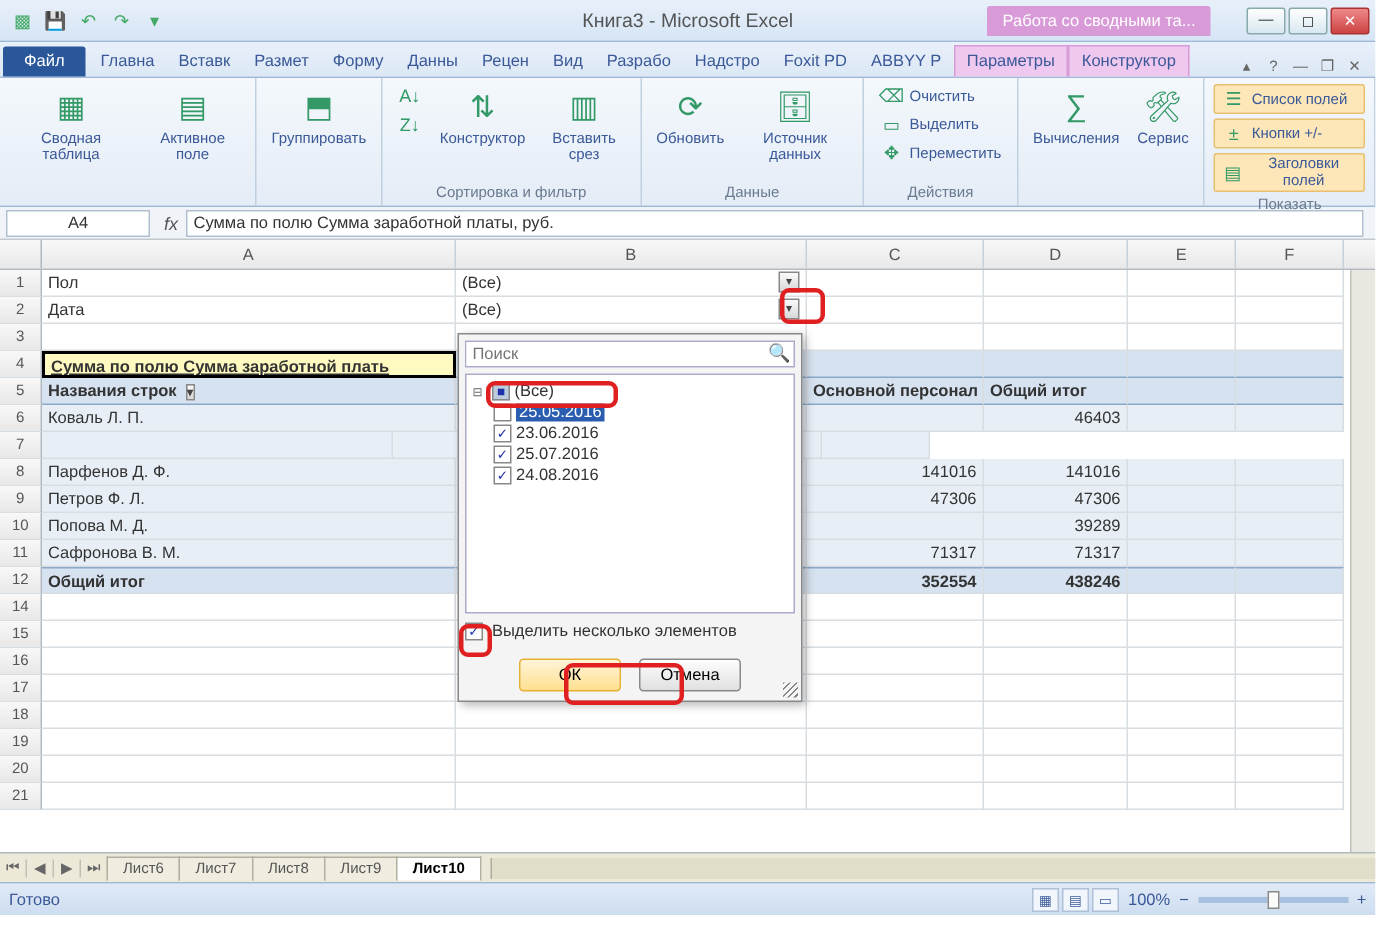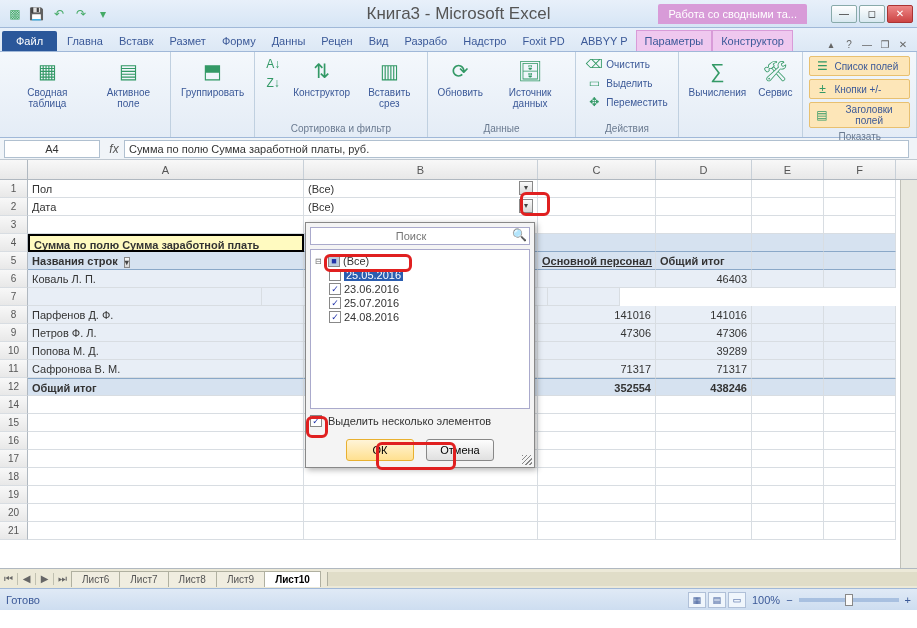--- a/index.html
+++ b/index.html
@@ -2,21 +2,21 @@
 <html><head>
 <meta charset="utf-8">
 <style>
 * { box-sizing: border-box; margin: 0; padding: 0; font-family: "Segoe UI", Tahoma, sans-serif; }
 body { background: #fff; font-size: 11px; color: #333; overflow: hidden; width: 917px; height: 628px; position: relative; }
 
 
 .titlebar { height: 28px; background: linear-gradient(#e8f0fa,#d6e5f5); display: flex; align-items: center; border-bottom: 1px solid #a0b8d8; position: relative; }
 .qat { display: flex; gap: 4px; padding: 0 6px; align-items: center; }
 .qat-icon { width: 18px; height: 18px; display: flex; align-items: center; justify-content: center; font-size: 12px; color: #4a6; }
-.title-center { position: absolute; left: 50%; transform: translateX(-50%); font-size: 17px; color: #555; }
+.title-center { position: absolute; left: 50%; transform: translateX(-50%); font-size: 13px; color: #555; }
 .title-pivot { position: absolute; right: 110px; background: #d89bd8; color: #fff; padding: 4px 10px; font-size: 11px; border-radius: 2px 2px 0 0; }
 .win-controls { position: absolute; right: 0; display: flex; gap: 2px; padding-right: 4px; }
 .win-btn { width: 26px; height: 18px; border: 1px solid #8aa; background: linear-gradient(#fefefe,#d8e8f0); display: flex; align-items: center; justify-content: center; font-size: 10px; border-radius: 2px; }
 .win-btn.close { background: linear-gradient(#e88,#c44); color: #fff; border-color: #a33; }
 
 
 .tabs { height: 24px; background: linear-gradient(#e8f0fa,#dce8f5); display: flex; align-items: flex-end; border-bottom: 1px solid #a0b8d8; padding-left: 2px; }
 .file-tab { background: #2a579a; color: #fff; padding: 4px 14px; font-size: 11px; border-radius: 2px 2px 0 0; margin-right: 2px; }
 .tab { padding: 4px 8px; font-size: 11px; color: #3b5998; cursor: pointer; }
 .tab.pivot { background: #efc8ef; border: 1px solid #d89bd8; border-bottom: none; }
@@ -54,21 +54,21 @@
 .cellA { width: 276px; } .cellB { width: 234px; } .cellC { width: 118px; text-align: right; } .cellD { width: 96px; text-align: right; } .cellE { width: 72px; } .cellF { width: 72px; }
 .row.hdr .cell { background: #d6e2f0; font-weight: bold; border-bottom: 1px solid #8aa8c8; }
 .row.sel .cell { background: #e8eef6; }
 .row.total .cell { background: #d6e2f0; font-weight: bold; border-top: 1px solid #8aa8c8; }
 .filter-dd { float: right; width: 14px; height: 14px; border: 1px solid #888; background: linear-gradient(#fafafa,#d8d8d8); text-align: center; font-size: 8px; line-height: 12px; margin-top: 1px; color: #444; }
 .red-box { border: 3px solid #e02020; border-radius: 6px; position: absolute; pointer-events: none; z-index: 50; }
 
 
 .filter-popup { position: absolute; left: 305px; top: 225px; width: 230px; background: #f4f4f4; border: 1px solid #888; box-shadow: 2px 2px 6px rgba(0,0,0,0.3); z-index: 40; }
 .search-row { display: flex; margin: 4px; border: 1px solid #aac; background: #fff; }
-.search-row input { flex: 1; border: none; padding: 2px 4px; font-size: 11px; outline: none; text-align: center; }
+.search-row input { flex: 1; border: none; padding: 2px 4px; font-size: 11px; outline: none; }
 .search-row .mag { width: 18px; text-align: center; color: #36a; font-size: 12px; }
 .tree { background: #fff; border: 1px solid #aac; margin: 0 4px; height: 160px; padding: 4px; font-size: 11px; overflow: hidden; }
 .tree-item { display: flex; align-items: center; gap: 3px; padding: 1px 0 1px 14px; }
 .tree-item.root { padding-left: 0; }
 .tri { width: 10px; font-size: 8px; color: #666; }
 .cb { width: 12px; height: 12px; border: 1px solid #888; background: #fff; display: inline-flex; align-items: center; justify-content: center; font-size: 9px; color: #23a; }
 .cb.mixed { background: #bcd; }
 .tree-item.hl span.lbl { background: #2a5db0; color: #fff; padding: 0 2px; }
 .multi-row { padding: 6px 4px; display: flex; align-items: center; gap: 6px; font-size: 11px; }
 .btn-row { display: flex; justify-content: center; gap: 12px; padding: 6px; }
@@ -298,21 +298,21 @@
         <div class="cell cellB"></div>
         <div class="cell cellC"></div>
         <div class="cell cellD"></div>
         <div class="cell cellE"></div>
         <div class="cell cellF"></div>
       </div>
     <div class="row hdr">
         <div class="rowh">5</div>
         <div class="cell cellA"><span>Названия строк</span><span class="filter-dd" style="float:none;margin-left:6px;">▾</span></div>
         <div class="cell cellB"></div>
-        <div class="cell cellC" style="text-align:center;text-decoration:underline;">Основной персонал</div>
+        <div class="cell cellC" style="text-align:center;">Основной персонал</div>
         <div class="cell cellD" style="text-align:left;">Общий итог</div>
         <div class="cell cellE"></div>
         <div class="cell cellF"></div>
       </div>
     <div class="row sel">
         <div class="rowh">6</div>
         <div class="cell cellA">Коваль Л. П.</div>
         <div class="cell cellB"></div>
         <div class="cell cellC"></div>
         <div class="cell cellD">46403</div>

